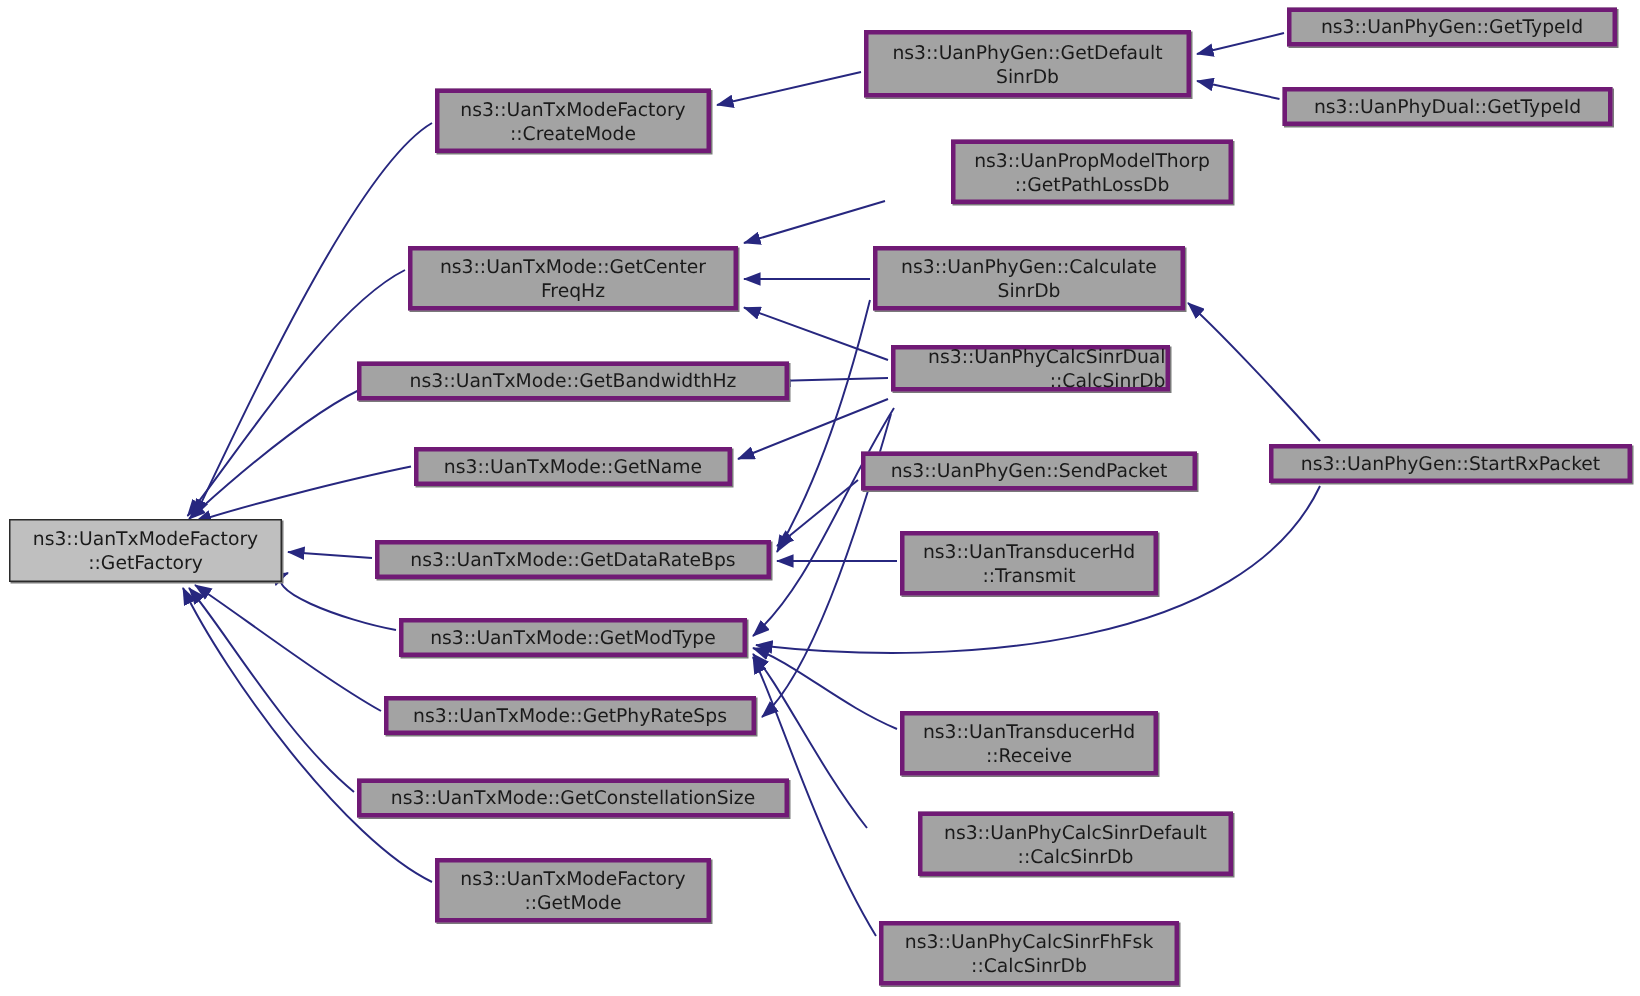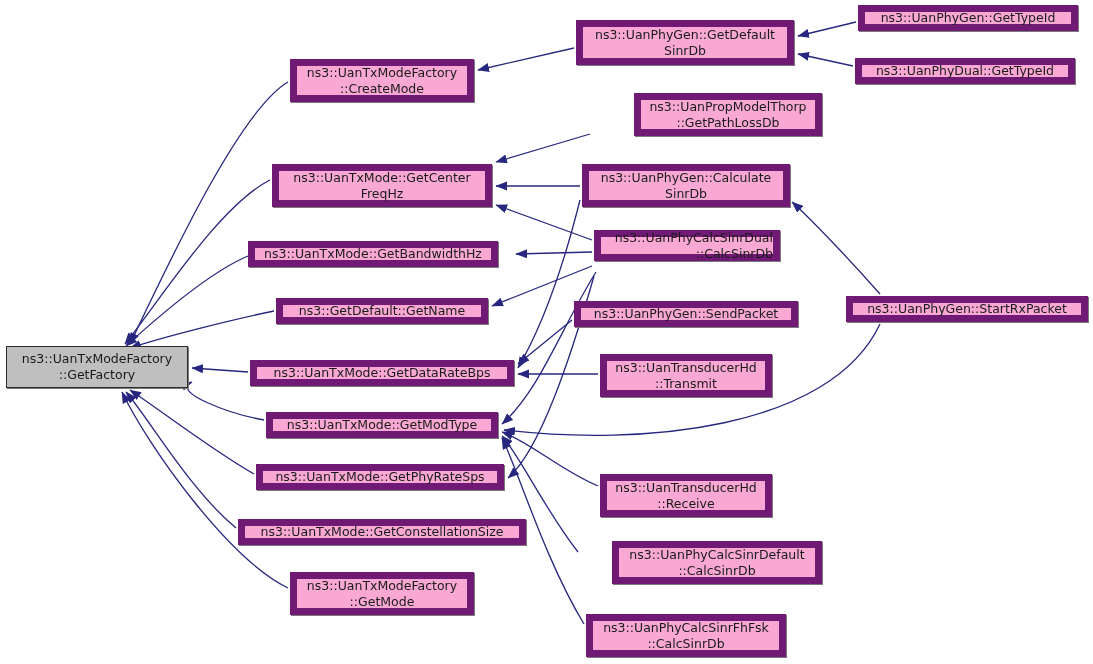--- a/index.html
+++ b/index.html
@@ -22,22 +22,22 @@
     position: absolute;
     left: 0;
     top: 0;
     width: 1093px;
     height: 664px;
     pointer-events: none;
   }
   .gnode {
     position: absolute;
     box-sizing: border-box;
-    border: 7px solid #701a75;
-    background: #f9a8d4;
+    border: 3px solid #701a75;
+    background: #a3a3a3;
     color: #1a1a1a;
     font-size: 12.5px;
     line-height: 16px;
     text-align: center;
     display: flex;
     align-items: center;
     justify-content: center;
     white-space: pre-line;
     letter-spacing: 0px;
     box-shadow: 1px 1px 0 #7a7a7a;
@@ -101,24 +101,24 @@
       <div class="gnode" style="left: 576px; top: 20px; width: 218px; height: 45px;"><span>ns3::UanPhyGen::GetDefault
 SinrDb</span></div>
       <div class="gnode" style="left: 858px; top: 5px; width: 220px; height: 26px;"><span>ns3::UanPhyGen::GetTypeId</span></div>
       <div class="gnode" style="left: 855px; top: 58px; width: 220px; height: 26px;"><span>ns3::UanPhyDual::GetTypeId</span></div>
       <div class="gnode" style="left: 272px; top: 164px; width: 220px; height: 43px; justify-content: center;"><span>ns3::UanTxMode::GetCenter
 FreqHz</span></div>
       <div class="gnode" style="left: 592px; top: 93px; width: 188px; height: 43px; margin-left: 42px;"><span>ns3::UanPropModelThorp
 ::GetPathLossDb</span></div>
       <div class="gnode" style="left: 582px; top: 164px; width: 208px; height: 43px;"><span>ns3::UanPhyGen::Calculate
 SinrDb</span></div>
-      <div class="gnode" style="left: 248px; top: 241px; width: 250px; height: 26px;"><span>ns3::UanTxMode::GetBandwidthHz</span></div>
+      <div class="gnode" style="left: 238px; top: 241px; width: 288px; height: 26px;"><span>ns3::UanTxMode::GetBandwidthHz</span></div>
       <div class="gnode" style="left: 594px; top: 230px; width: 186px; height: 31px; text-align: right;"><span>ns3::UanPhyCalcSinrDual
 ::CalcSinrDb</span></div>
-      <div class="gnode" style="left: 276px; top: 298px; width: 212px; height: 26px;"><span>ns3::GetDefault::GetName</span></div>
+      <div class="gnode" style="left: 276px; top: 298px; width: 212px; height: 26px;"><span>ns3::UanTxMode::GetName</span></div>
       <div class="gnode" style="left: 574px; top: 301px; width: 224px; height: 26px;"><span>ns3::UanPhyGen::SendPacket</span></div>
       <div class="gnode" style="left: 846px; top: 296px; width: 242px; height: 26px;"><span>ns3::UanPhyGen::StartRxPacket</span></div>
       <div class="gnode" style="left: 250px; top: 360px; width: 264px; height: 26px;"><span>ns3::UanTxMode::GetDataRateBps</span></div>
       <div class="gnode" style="left: 600px; top: 354px; width: 172px; height: 43px;"><span>ns3::UanTransducerHd
 ::Transmit</span></div>
       <div class="gnode" style="left: 266px; top: 412px; width: 232px; height: 26px;"><span>ns3::UanTxMode::GetModType</span></div>
       <div class="gnode" style="left: 600px; top: 474px; width: 172px; height: 43px;"><span>ns3::UanTransducerHd
 ::Receive</span></div>
       <div class="gnode" style="left: 256px; top: 464px; width: 248px; height: 26px;"><span>ns3::UanTxMode::GetPhyRateSps</span></div>
       <div class="gnode" style="left: 612px; top: 541px; width: 210px; height: 43px;"><span>ns3::UanPhyCalcSinrDefault

